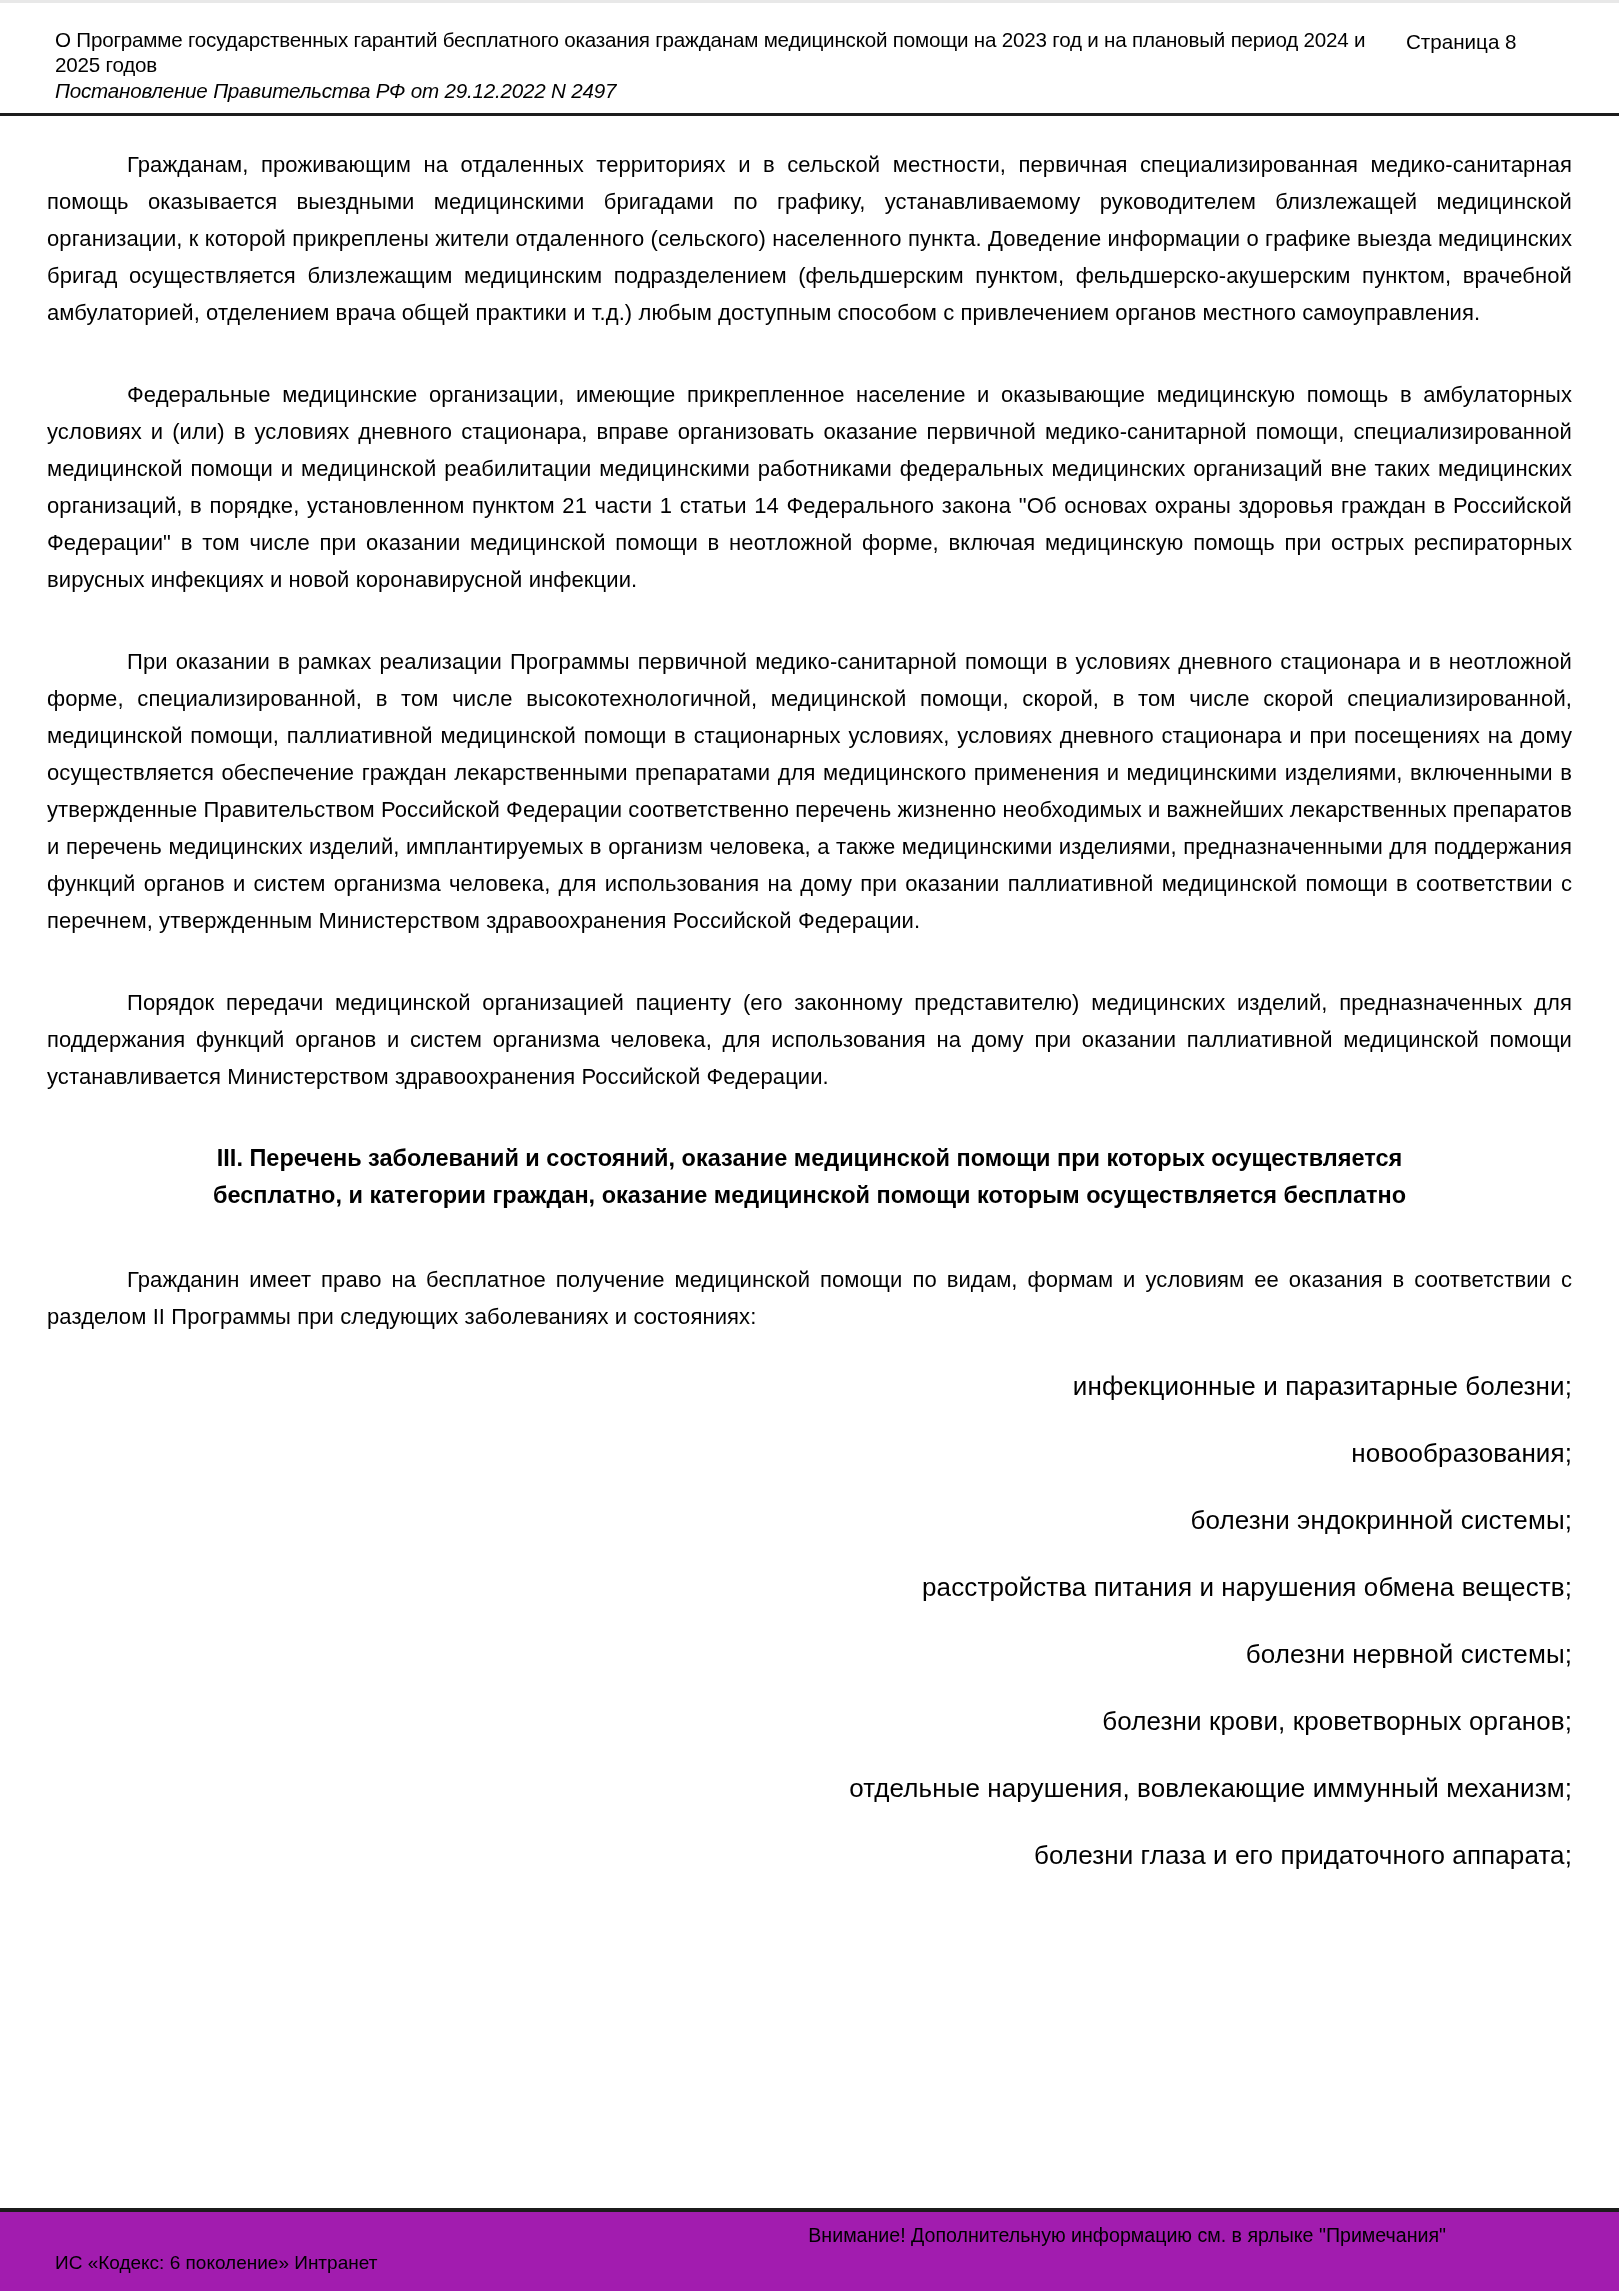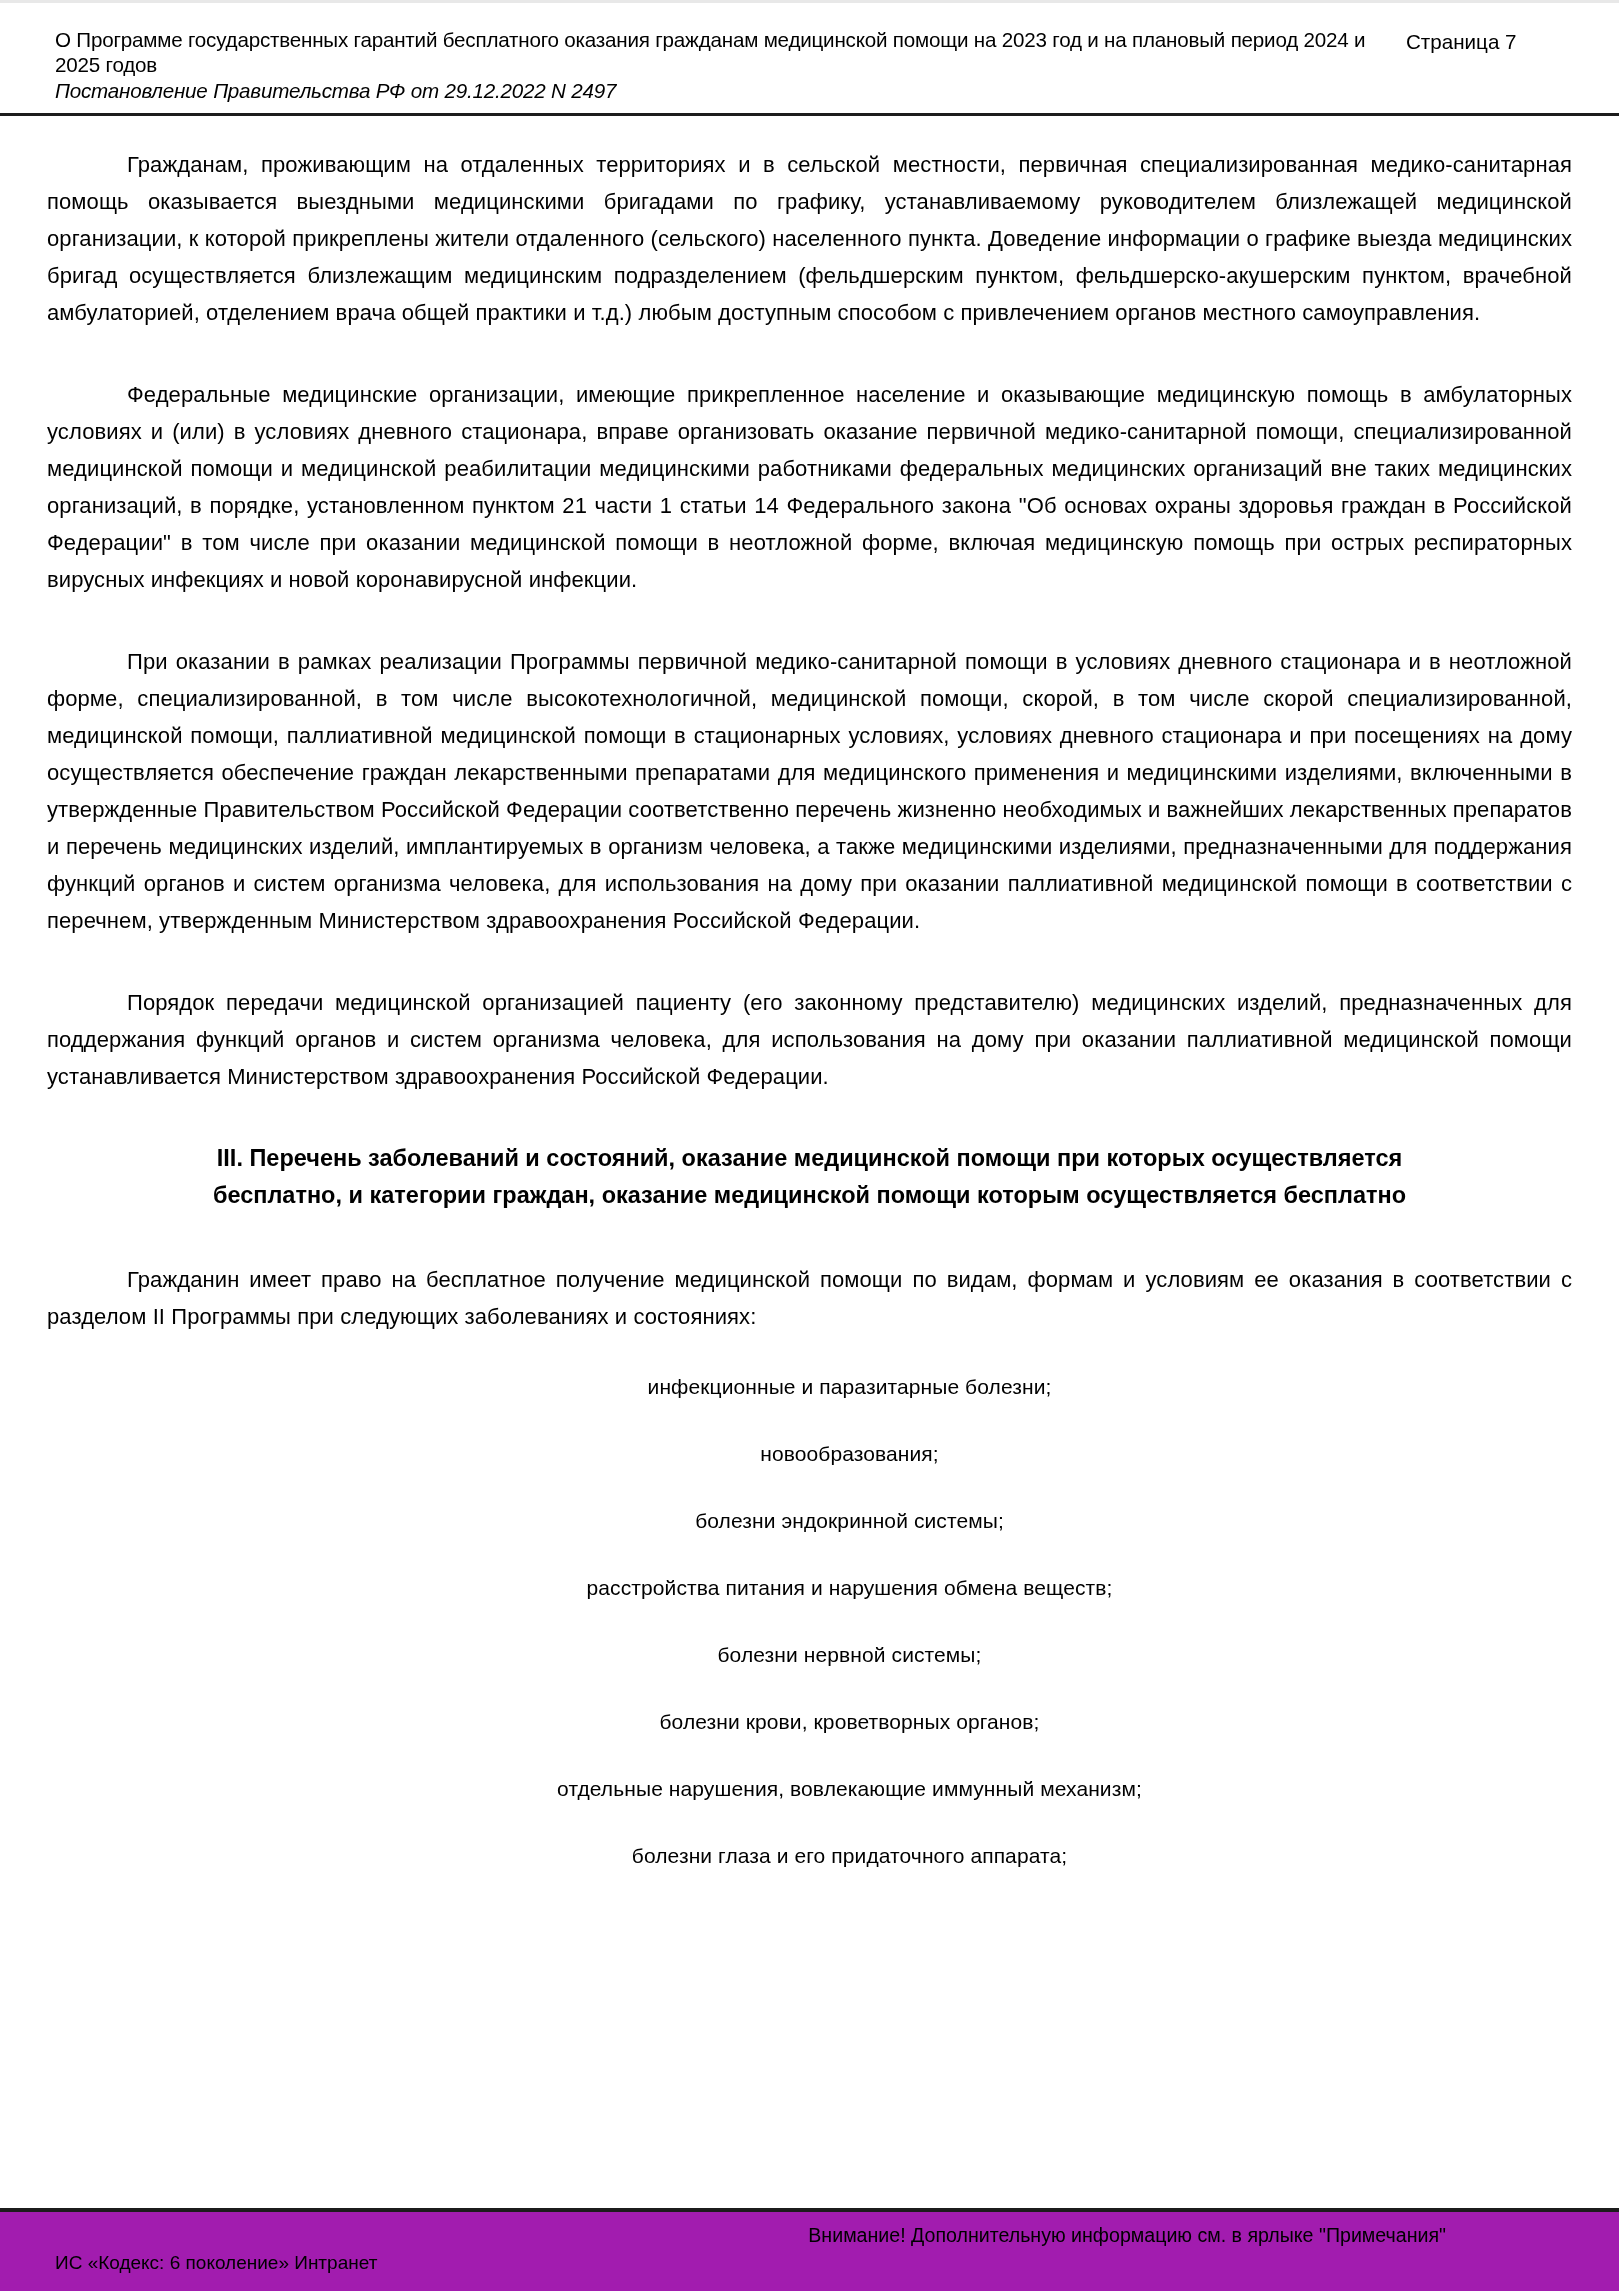--- a/index.html
+++ b/index.html
@@ -67,24 +67,24 @@
     max-width: 1304px;
     font-size: 23.5px;
     line-height: 37px;
     font-weight: bold;
     text-align: center;
     text-indent: 0;
   }
   .intro { margin-bottom: 33px; }
   .item {
     margin: 0 0 30px 0;
-    font-size: 21px;
+    font-size: 26px;
     line-height: 37px;
     letter-spacing: 0.1px;
-    text-align: center;
+    text-align: right;
     text-indent: 80px;
   }
 
   
   .footer {
     position: absolute;
     top: 2205px;
     left: 0;
     width: 1619px;
     height: 94px;
@@ -115,21 +115,21 @@
 </style>
 </head>
 <body>
 
 <div class="page">
 
   <div class="header">
     <div class="header-title">О Программе государственных гарантий бесплатного оказания гражданам медицинской помощи на 2023 год и на плановый период 2024 и 2025 годов</div>
     <div class="header-ref">Постановление Правительства РФ от 29.12.2022 N 2497</div>
   </div>
-  <div class="page-label">Страница 7</div>
+  <div class="page-label">Страница 8</div>
   <div class="rule rule-top"></div>
 
   <div class="content">
     <p class="para">Гражданам, проживающим на отдаленных территориях и в сельской местности, первичная специализированная медико-санитарная помощь оказывается выездными медицинскими бригадами по графику, устанавливаемому руководителем близлежащей медицинской организации, к которой прикреплены жители отдаленного (сельского) населенного пункта. Доведение информации о графике выезда медицинских бригад осуществляется близлежащим медицинским подразделением (фельдшерским пунктом, фельдшерско-акушерским пунктом, врачебной амбулаторией, отделением врача общей практики и т.д.) любым доступным способом с привлечением органов местного самоуправления.</p>
     <p class="para">Федеральные медицинские организации, имеющие прикрепленное население и оказывающие медицинскую помощь в амбулаторных условиях и (или) в условиях дневного стационара, вправе организовать оказание первичной медико-санитарной помощи, специализированной медицинской помощи и медицинской реабилитации медицинскими работниками федеральных медицинских организаций вне таких медицинских организаций, в порядке, установленном пунктом 21 части 1 статьи 14 Федерального закона "Об основах охраны здоровья граждан в Российской Федерации" в том числе при оказании медицинской помощи в неотложной форме, включая медицинскую помощь при острых респираторных вирусных инфекциях и новой коронавирусной инфекции.</p>
     <p class="para">При оказании в рамках реализации Программы первичной медико-санитарной помощи в условиях дневного стационара и в неотложной форме, специализированной, в том числе высокотехнологичной, медицинской помощи, скорой, в том числе скорой специализированной, медицинской помощи, паллиативной медицинской помощи в стационарных условиях, условиях дневного стационара и при посещениях на дому осуществляется обеспечение граждан лекарственными препаратами для медицинского применения и медицинскими изделиями, включенными в утвержденные Правительством Российской Федерации соответственно перечень жизненно необходимых и важнейших лекарственных препаратов и перечень медицинских изделий, имплантируемых в организм человека, а также медицинскими изделиями, предназначенными для поддержания функций органов и систем организма человека, для использования на дому при оказании паллиативной медицинской помощи в соответствии с перечнем, утвержденным Министерством здравоохранения Российской Федерации.</p>
     <p class="para">Порядок передачи медицинской организацией пациенту (его законному представителю) медицинских изделий, предназначенных для поддержания функций органов и систем организма человека, для использования на дому при оказании паллиативной медицинской помощи устанавливается Министерством здравоохранения Российской Федерации.</p>
 
     <h2 class="heading">III. Перечень заболеваний и состояний, оказание медицинской помощи при которых осуществляется бесплатно, и категории граждан, оказание медицинской помощи которым осуществляется бесплатно</h2>
 

